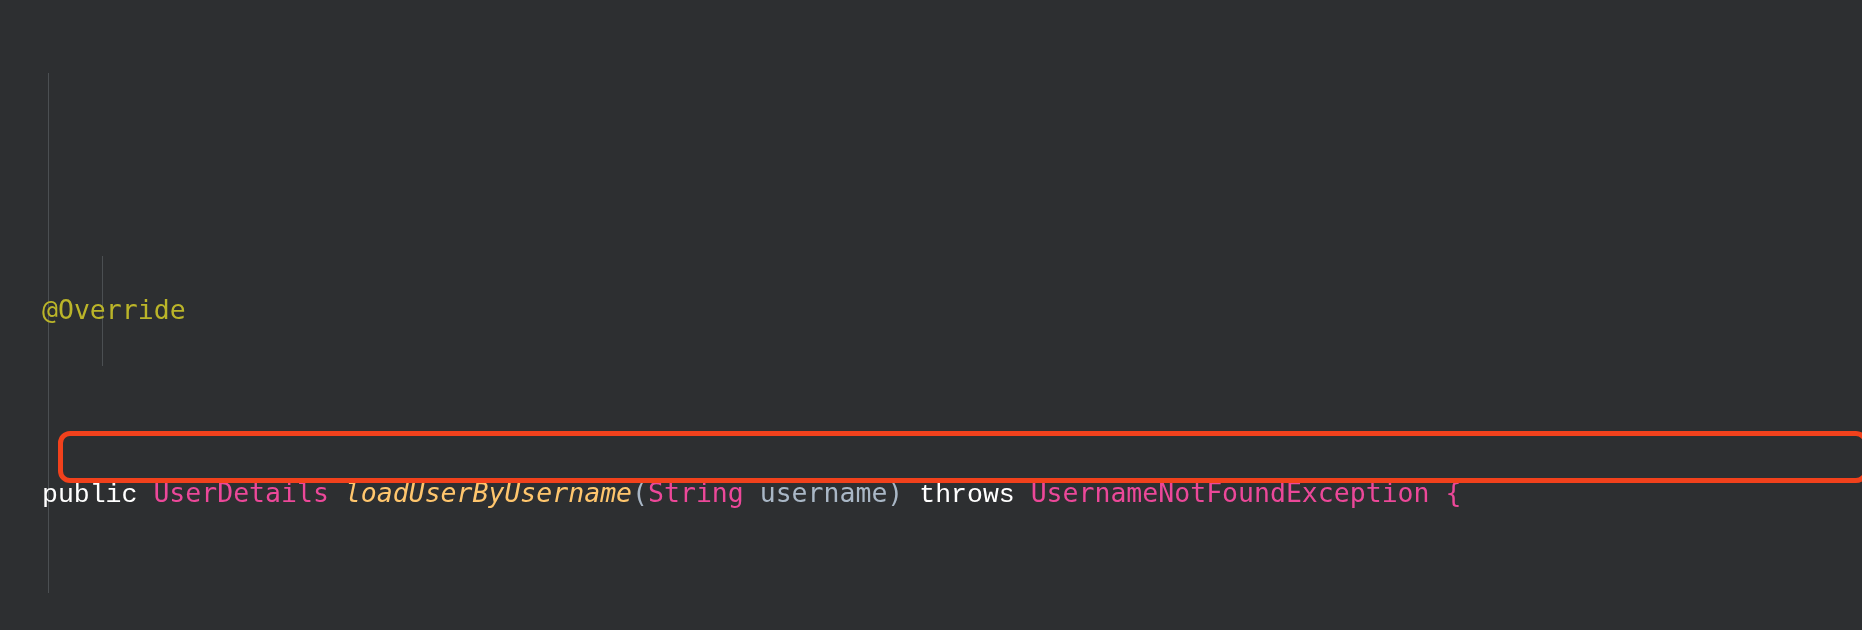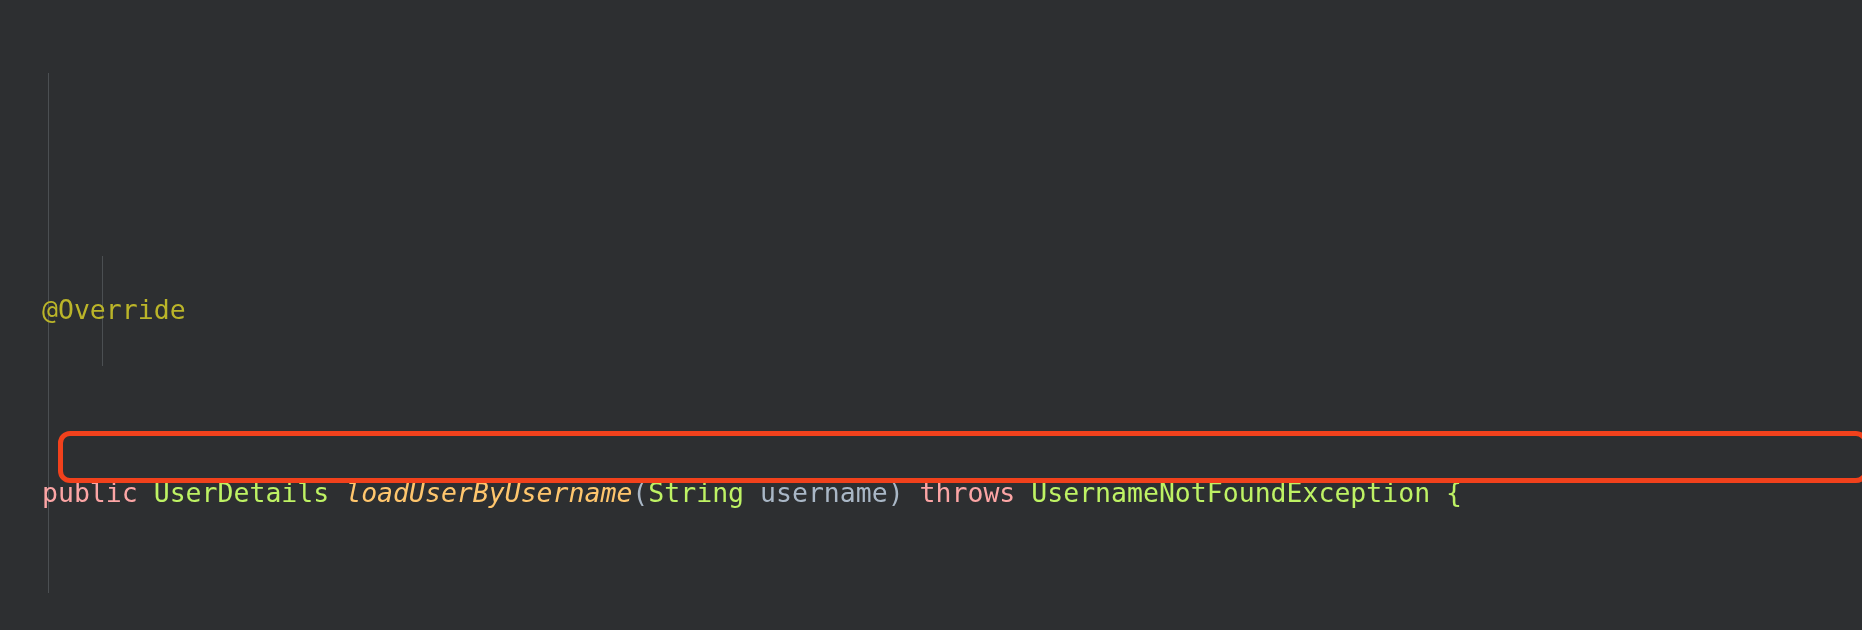--- a/index.html
+++ b/index.html
@@ -48,23 +48,23 @@
   
   .indent-guide {
     position: absolute;
     top: 0;
     width: 1px;
     height: 100%;
     background: #4b4f52;
   }
 
   
-  .kw       { color: #fca5a5; }              
+  .kw       { color: #ffffff; font-family: Liberation Mono, monospace; }              
   .annot    { color: #bbb529; }              
-  .type     { color: #bef264; }              
+  .type     { color: #ec4899; }              
   .mname    { color: #ffc66d; font-style: italic; }              
   .plain    { color: #a9b7c6; }
 
   
   .red-box {
     position: absolute;
     border: 5px solid #f1411c;
     border-radius: 12px;
     pointer-events: none;
     box-sizing: border-box;

